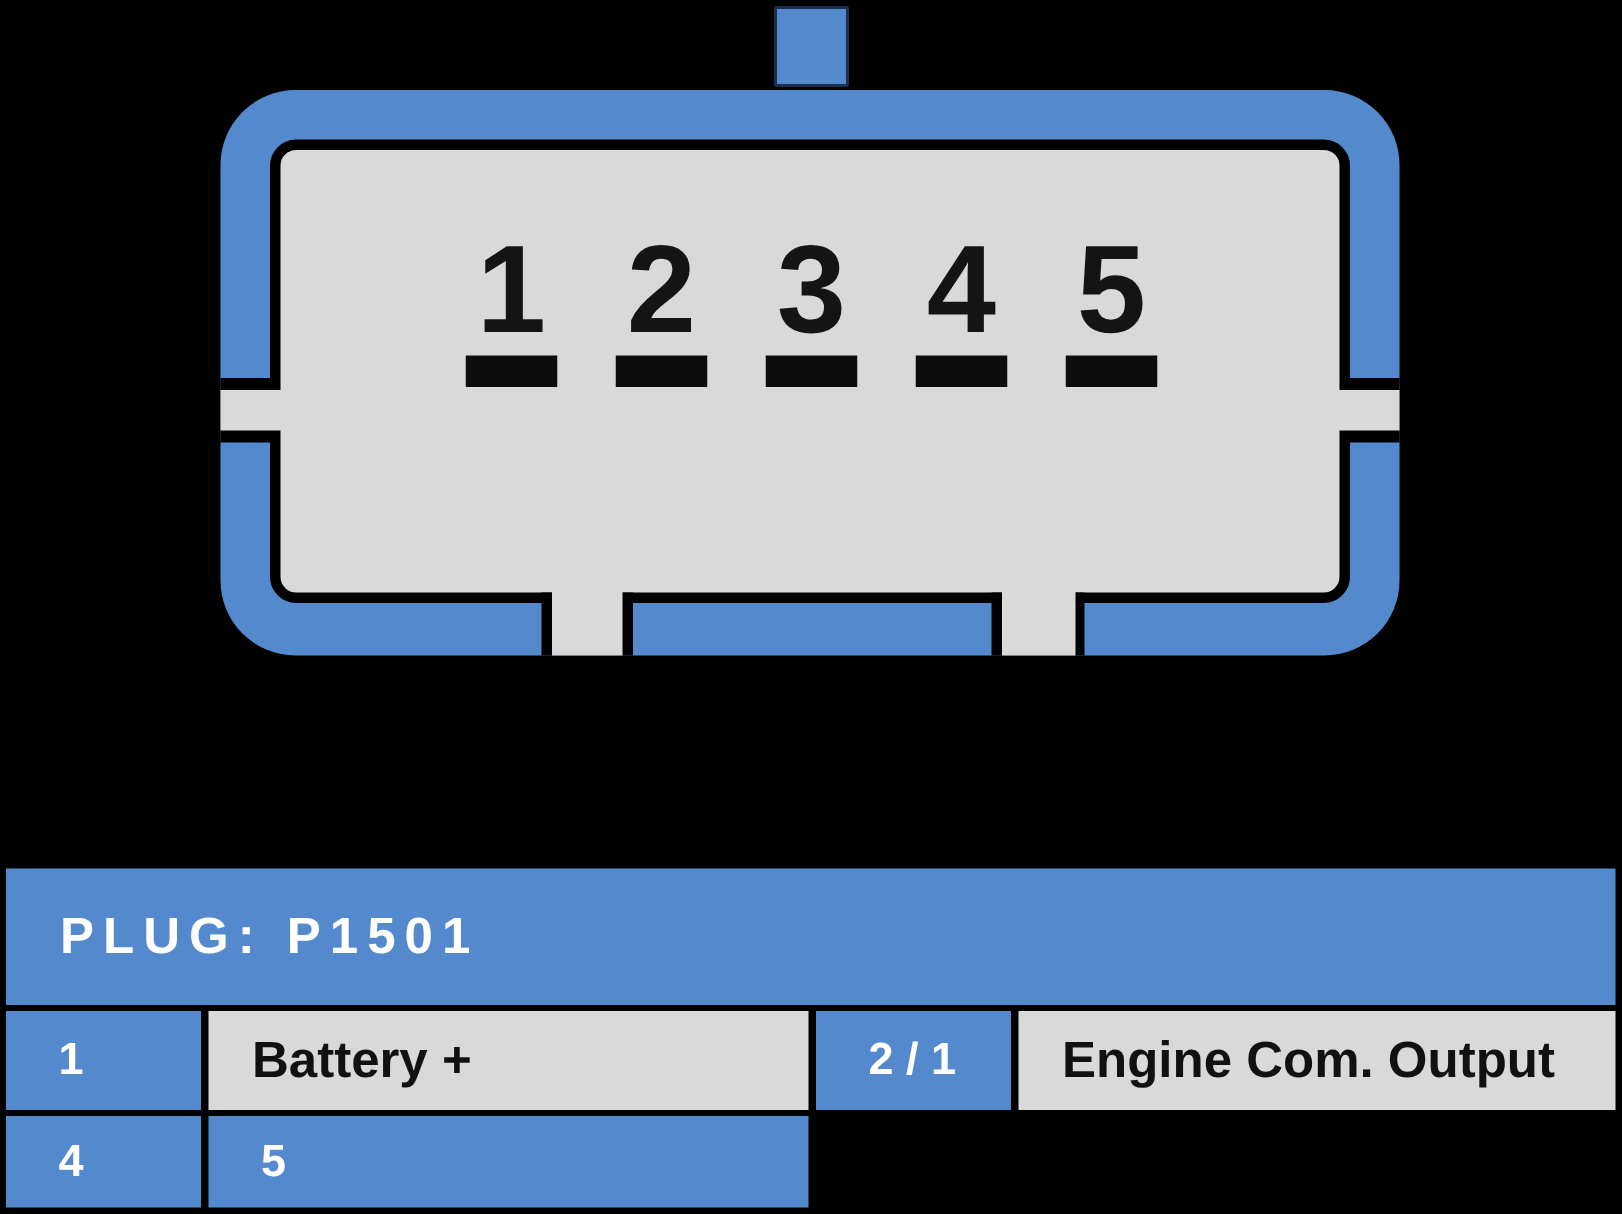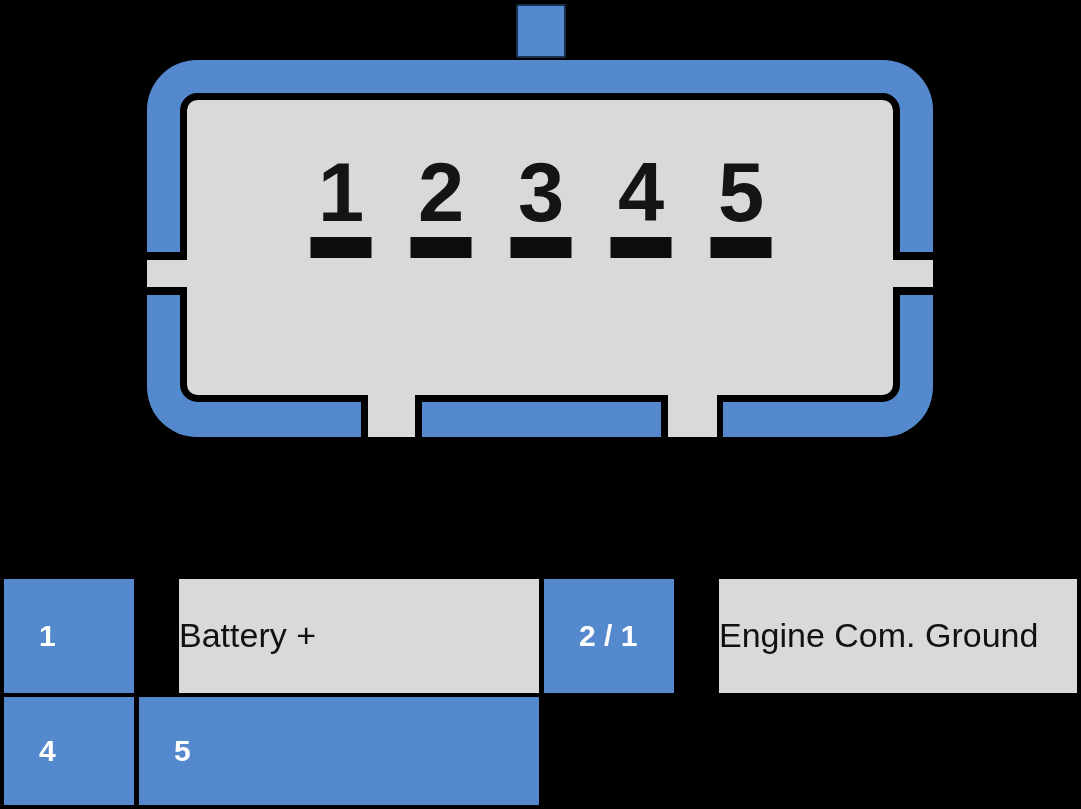--- a/index.html
+++ b/index.html
@@ -75,22 +75,22 @@
     background: var(--blue, #5589CD);
     color: var(--header_text, #fff);
     font-size: 30px;
     font-weight: 700;
     padding-left: 35px;
   }
   .cell.desc {
     background: var(--gray, #D9D9D9);
     color: var(--desc_text, #111);
     font-size: 34px;
-    font-weight: 400;
-    margin-left: 40px;
+    font-weight: 700;
+    padding-left: 29px;
   }
 </style>
 </head>
 <body>
 
 <div class="stage">
 
   <svg class="connector" width="1081" height="575" viewBox="0 0 1081 575">
 
     <rect class="f-blue keytab" x="517" y="5" width="48" height="52" rx="1"></rect>
@@ -125,26 +125,29 @@
     <text class="pin-digit" x="741" y="221" text-anchor="middle">5</text>
 
     <rect class="pin-slot" x="310.5" y="237" width="61" height="21"></rect>
     <rect class="pin-slot" x="410.5" y="237" width="61" height="21"></rect>
     <rect class="pin-slot" x="510.5" y="237" width="61" height="21"></rect>
     <rect class="pin-slot" x="610.5" y="237" width="61" height="21"></rect>
     <rect class="pin-slot" x="710.5" y="237" width="61" height="21"></rect>
   </svg>
 
   <div class="pinout-table">
+    <div class="thead">
+      <span>PLUG: P1501</span>
+    </div>
 
     <div class="trow">
       <div class="cell pin">1</div>
       <div class="cell desc">Battery +</div>
       <div class="cell pin">2 / 1</div>
-      <div class="cell desc">Engine Com. Ground</div>
+      <div class="cell desc">Engine Com. Output</div>
     </div>
 
     <div class="trow">
       <div class="cell pin">4</div>
       <div class="cell pin">5</div>
     </div>
   </div>
 
 </div>
 

